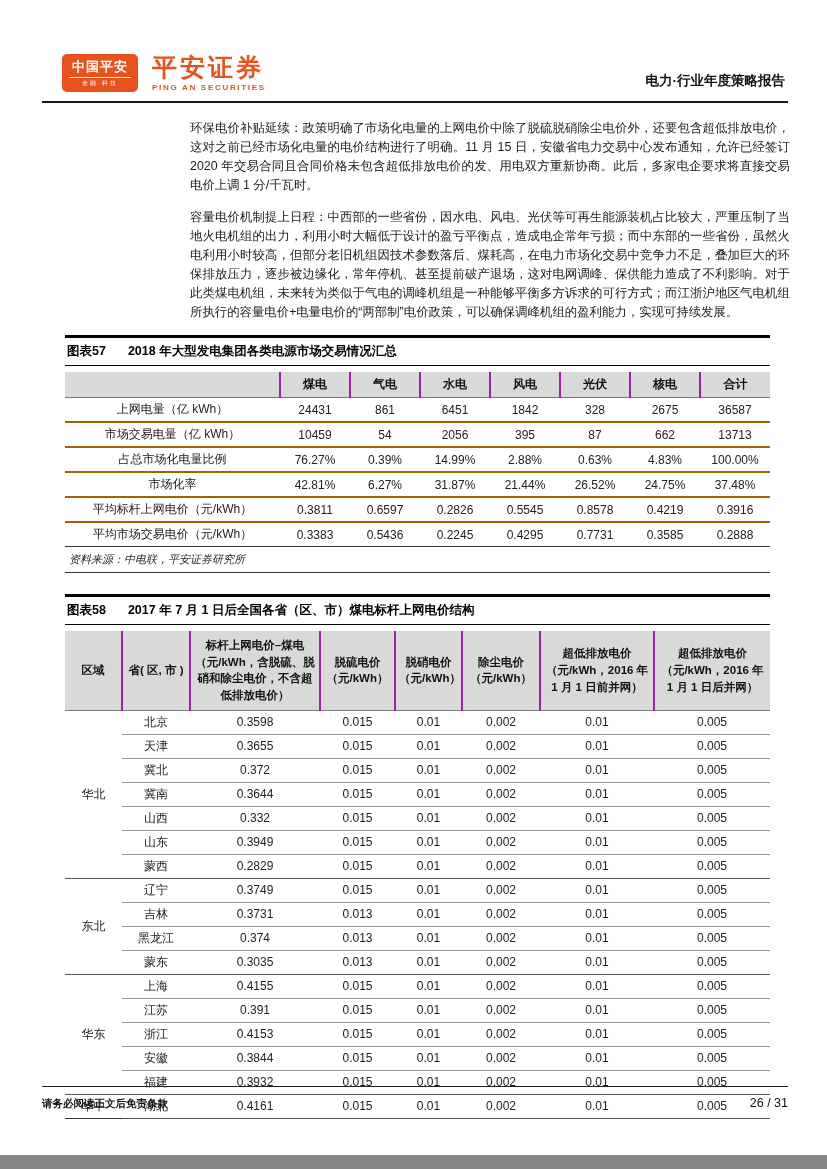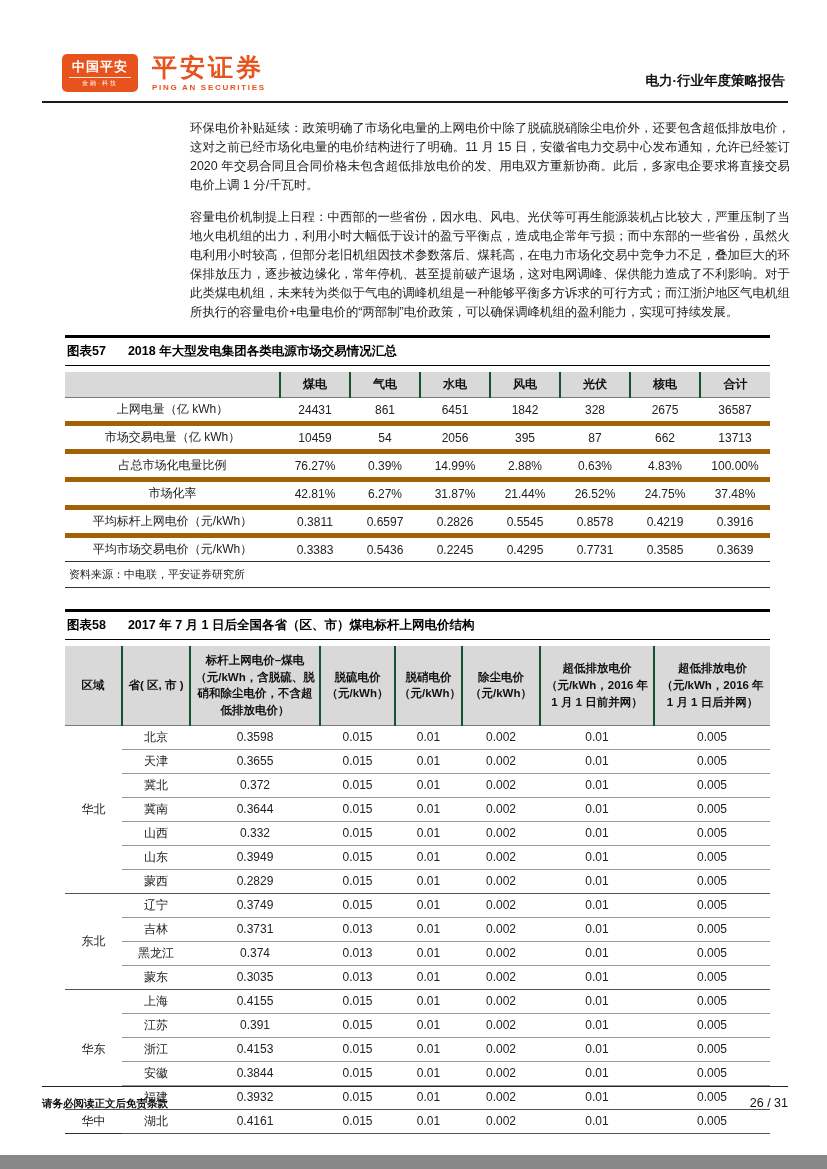--- a/index.html
+++ b/index.html
@@ -51,34 +51,34 @@
   #figure-58 { margin-top: 21px; }
   .fig-title {
     border-top: 3px solid #000; border-bottom: 1px solid #000;
     padding: 5px 4px 5px 2px;
     font-size: 12.5px; font-weight: bold; color: #000;
     display: flex; gap: 22px; align-items: center;
   }
   table { width: 100%; border-collapse: collapse; table-layout: fixed; margin-top: 6px; }
   th {
     background: var(--thbg); font-weight: bold; text-align: center;
-    border-left: 2px solid #14532d; border-bottom: 1px solid #7a7a7a;
+    border-left: 2px solid #a21caf; border-bottom: 1px solid #7a7a7a;
     vertical-align: middle; color: #111;
   }
   th:first-child { border-left: none; }
   #t57 th { font-size: 12px; padding: 4px 2px; }
   #t57 td {
     font-size: 12px; text-align: center; padding: 3px 2px;
-    border-bottom: 5px solid #a16207; color: #222;
+    border-bottom: 2px solid #a16207; color: #222;
   }
   #t57 tbody tr:last-child td { border-bottom: 1px solid #333; }
   .fig-source {
     border-bottom: 1px solid #333;
     padding: 5px 2px 5px 4px;
-    font-size: 11px; color: #222;
+    font-size: 11px; font-style: italic; color: #222;
   }
 
   #t58 th { font-size: 11.5px; line-height: 1.45; padding: 6px 3px; }
   #t58 td { font-size: 12px; text-align: center; padding: 3px 2px; color: #222; }
   #t58 td.province, #t58 td.val { border-bottom: 1px solid #9a9a9a; }
   #t58 td.region { border-bottom: 1px solid #555; font-size: 12px; }
   #t58 tr.gend td.province, #t58 tr.gend td.val { border-bottom: 1px solid #555; }
   #t58 tr.tend td, #t58 td.region.tend { border-bottom: 1px solid #333; }
 
   
@@ -195,21 +195,21 @@
             <td class="val">0.3916</td>
           </tr>
           <tr>
             <td class="rowlabel">平均市场交易电价（元/kWh）</td>
             <td class="val">0.3383</td>
             <td class="val">0.5436</td>
             <td class="val">0.2245</td>
             <td class="val">0.4295</td>
             <td class="val">0.7731</td>
             <td class="val">0.3585</td>
-            <td class="val">0.3639</td>
+            <td class="val">0.2888</td>
           </tr>
         </tbody>
       </table>
     <div class="fig-source">资料来源：中电联，平安证券研究所</div>
   </section>
 
   <section class="figure" id="figure-58">
     <div class="fig-title">
       <span>图表58</span>
       <span>2017 年 7 月 1 日后全国各省（区、市）煤电标杆上网电价结构</span>

